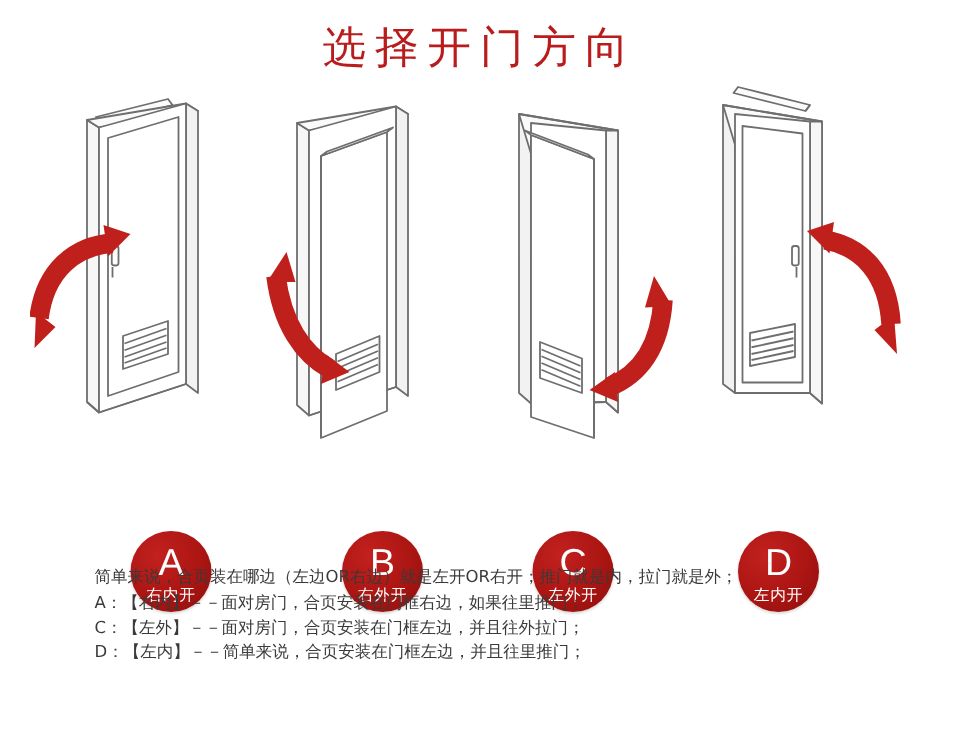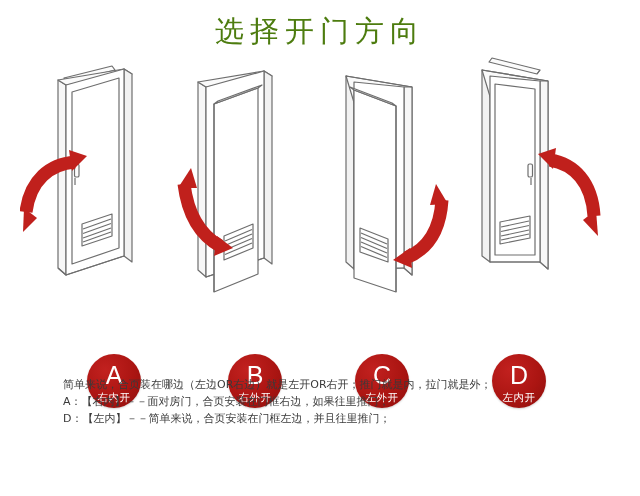--- a/index.html
+++ b/index.html
@@ -17,21 +17,21 @@
 
   
   .header {
     width: 100%;
     padding-top: 14px;
     text-align: center;
   }
   .title-cn {
     font-size: 29px;
     letter-spacing: 6px;
-    color: #4d7c0f;
+    color: #b91c1c;
     font-weight: 400;
     line-height: 1.18;
     font-family: "DejaVu Sans", "Liberation Sans", sans-serif;
   }
   .title-en {
     margin-top: 5px;
     font-size: 12.5px;
     letter-spacing: 1.6px;
     color: #adadad;
     font-weight: 400;
@@ -264,14 +264,15 @@
   </div>
   <div class="badge badge-d">
     <span class="badge-letter">D</span>
     <span class="badge-label">左内开</span>
   </div>
 </div>
 
 <div class="notes">
   <div class="note-line note-intro">简单来说，合页装在哪边（左边OR右边）就是左开OR右开；推门就是内，拉门就是外；</div>
   <div class="note-line">A：【右内】－－面对房门，合页安装在门框右边，如果往里推门；</div>
+  <div class="note-line">C：【左外】－－面对房门，合页安装在门框左边，并且往外拉门；</div>
   <div class="note-line">D：【左内】－－简单来说，合页安装在门框左边，并且往里推门；</div>
 </div>
 
 </body></html>

